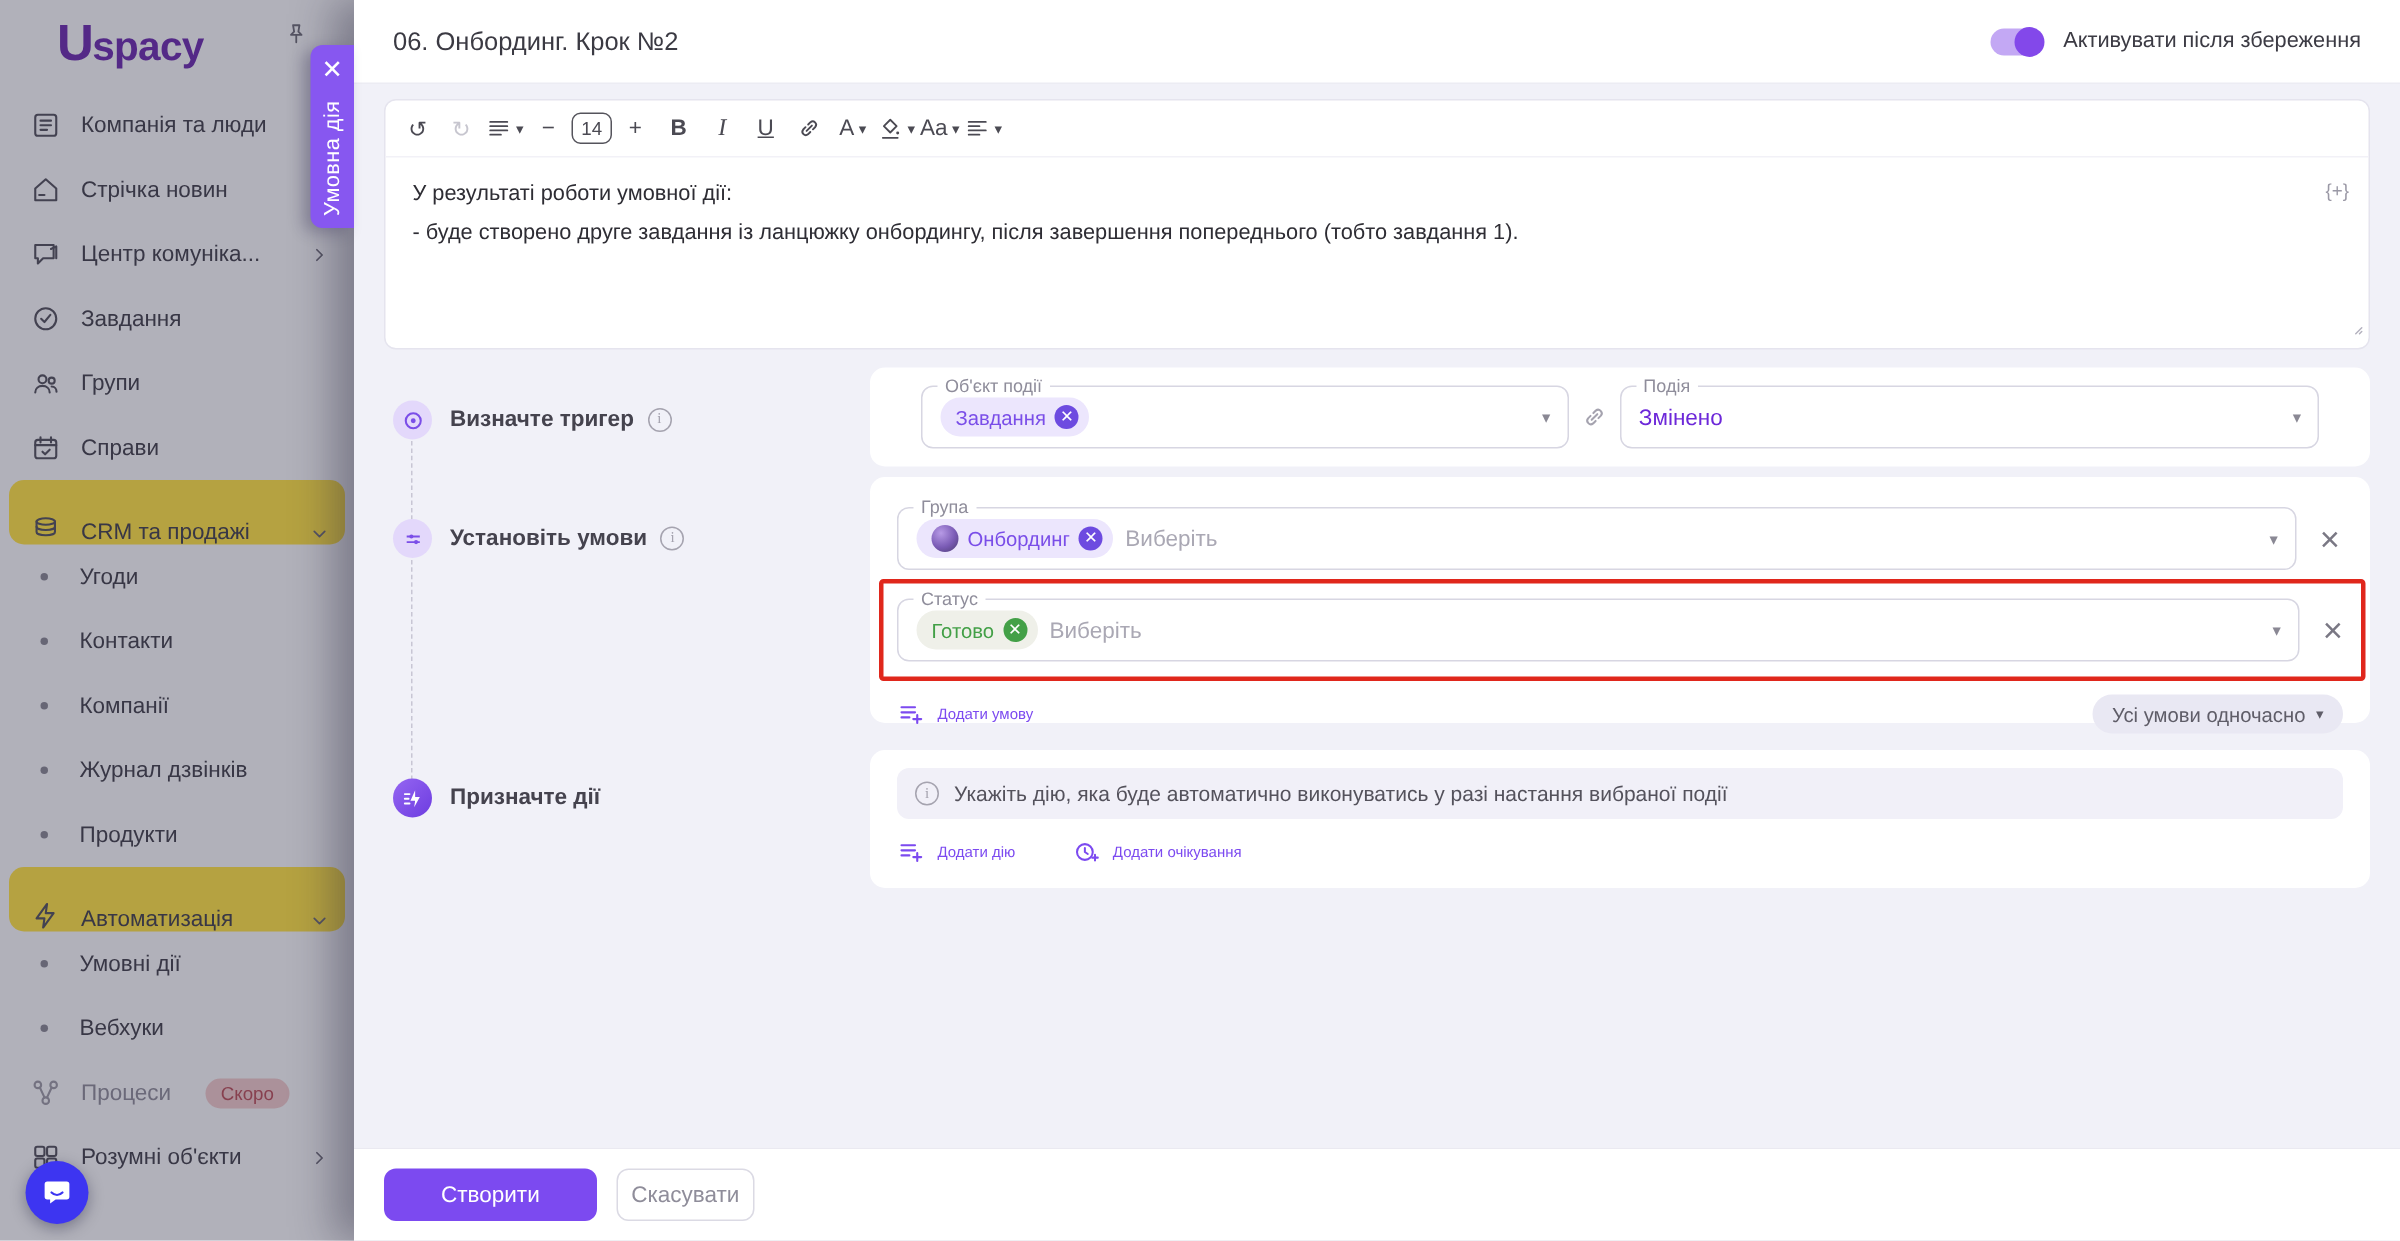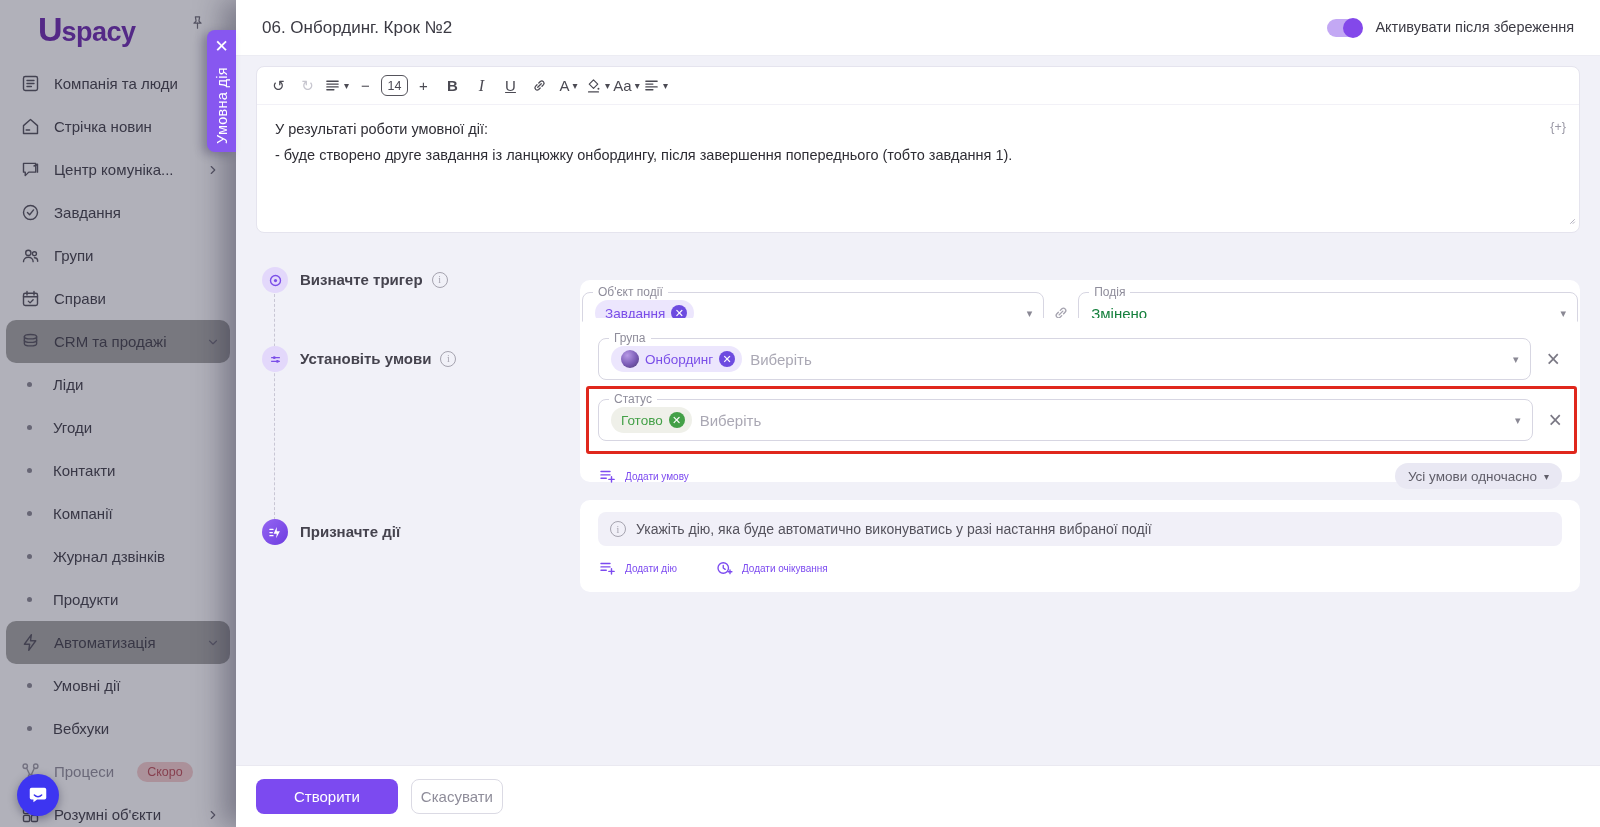--- a/index.html
+++ b/index.html
@@ -7,21 +7,21 @@
 
   
   .sidebar { position:absolute; left:0; top:0; width:236px; height:827px; background:#f6f6f9; overflow:hidden; }
   .logo { position:absolute; left:38px; top:10px; display:flex; align-items:baseline; color:#6d2fae; }
   .logo-u { font-size:34px; font-weight:800; letter-spacing:-1px; }
   .logo-rest { font-size:27px; font-weight:700; letter-spacing:-0.5px; }
   .pin { position:absolute; right:30px; top:14px; color:#6f6d7a; }
   .pin svg { width:17px; height:17px; }
   .nav { position:absolute; top:62px; left:0; right:0; }
   .nav-row { height:43px; display:flex; align-items:center; gap:13px; margin:0 6px; padding:0 10px 0 14px; border-radius:10px; color:#45434e; font-size:15px; }
-  .nav-row.active { background:#a3a3a3; }
+  .nav-row.active { background:#fde047;align-items:flex-end; }
   .nav-row.disabled { color:#8f8d9a; }
   .nav-ico { width:21px; height:21px; flex:0 0 21px; color:#55535f; display:flex; align-items:center; justify-content:center; }
   .nav-ico svg { width:21px; height:21px; }
   .nav-row.disabled .nav-ico { color:#9c9aa6; }
   .nav-chev { margin-left:auto; color:#6f6d7a; display:flex; }
   .nav-chev svg { width:14px; height:14px; }
   .nav-bullet { width:5px; height:5px; border-radius:50%; background:#8a8894; margin:0 8px 0 7px; flex:0 0 5px; }
   .nav-label { white-space:nowrap; overflow:hidden; text-overflow:ellipsis; }
   .badge { margin-left:10px; background:#eec7ca; color:#b8505c; font-size:12.5px; padding:3px 10px; border-radius:11px; }
   .sidebar-dim { position:absolute; left:0; top:0; width:236px; height:827px; background:rgba(32,30,52,0.32); z-index:5; }
@@ -62,25 +62,25 @@
   .sec-icon.soft { background:#e3d8fb; color:#7b4ee8; }
   .sec-icon.solid { background:linear-gradient(135deg,#9566f2,#6d3ce0); color:#fff; }
   .sec-icon svg { width:15px; height:15px; }
   .sec-label { position:absolute; left:64px; display:flex; align-items:center; gap:9px; font-size:15px; font-weight:700; color:#45434e; }
   .info-dot { width:16px; height:16px; border-radius:50%; border:1.5px solid #a5a3af; color:#a5a3af; font-size:10px; display:flex; align-items:center; justify-content:center; font-weight:400; font-family:"Liberation Serif",serif; flex:0 0 16px; }
   .connector { position:absolute; left:38px; top:294px; height:226px; border-left:1.5px dashed #c8c6d4; z-index:1; }
 
   .card { position:absolute; left:344px; width:1000px; background:#fff; border-radius:10px; }
 
   
-  #trigger-card { top:245px; height:66px; display:flex; align-items:center; gap:8px; padding:0 2px;margin-top:35px; }
+  #trigger-card { top:245px; height:66px; display:flex; align-items:center; gap:8px; padding:0 34px; }
   .field { position:relative; height:42px; border:1px solid #d7d6e2; border-radius:8px; background:#fff; display:flex; align-items:center; gap:8px; padding:0 30px 0 12px; }
   .field-label { position:absolute; top:-8px; left:10px; background:#fff; padding:0 5px; font-size:12px; color:#8f8d9b; white-space:nowrap; }
   .field .caret { position:absolute; right:11px; color:#8a8894; font-size:11px; }
-  .field-value { font-size:15px; color:#15803d; }
+  .field-value { font-size:15px; color:#6d28d9; }
   .placeholder { font-size:15px; color:#aaa8b4; }
   .grow1 { flex:1 1 0; }
   .grow11 { flex:1.09 1 0; }
   .link-ico { color:#a5a3af; flex:0 0 18px; display:flex; }
   .link-ico svg { width:18px; height:18px; }
 
   .chip { display:flex; align-items:center; gap:6px; background:#ece6fd; border-radius:13px; height:26px; padding:0 7px 0 10px; font-size:13.5px; color:#7a4ee8; white-space:nowrap; }
   .chip-x { width:16px; height:16px; border-radius:50%; background:#6d4be0; color:#fff; font-size:11px; line-height:1; display:flex; align-items:center; justify-content:center; cursor:pointer; }
   .chip.green { background:#eff0e9; color:#43a047; }
   .chip.green .chip-x { background:#43a047; }
@@ -196,24 +196,20 @@
             <path d="M5 6.5v4c0 1.4 3.1 2.5 7 2.5s7-1.1 7-2.5v-4"></path>
             <path d="M5 10.5v4c0 1.4 3.1 2.5 7 2.5s7-1.1 7-2.5v-4"></path>
           </svg>
         </span>
         <span class="nav-label">CRM та продажі</span>
         <span class="nav-chev">
           <svg viewBox="0 0 24 24" fill="none" stroke="currentColor" stroke-width="2" stroke-linecap="round" stroke-linejoin="round">
             <path d="M6 9l6 6 6-6"></path>
           </svg>
         </span>
-      </div>
-      <div class="nav-row">
-        <span class="nav-bullet"></span>
-        <span class="nav-label">Ліди</span>
       </div>
       <div class="nav-row">
         <span class="nav-bullet"></span>
         <span class="nav-label">Угоди</span>
       </div>
       <div class="nav-row">
         <span class="nav-bullet"></span>
         <span class="nav-label">Контакти</span>
       </div>
       <div class="nav-row">

